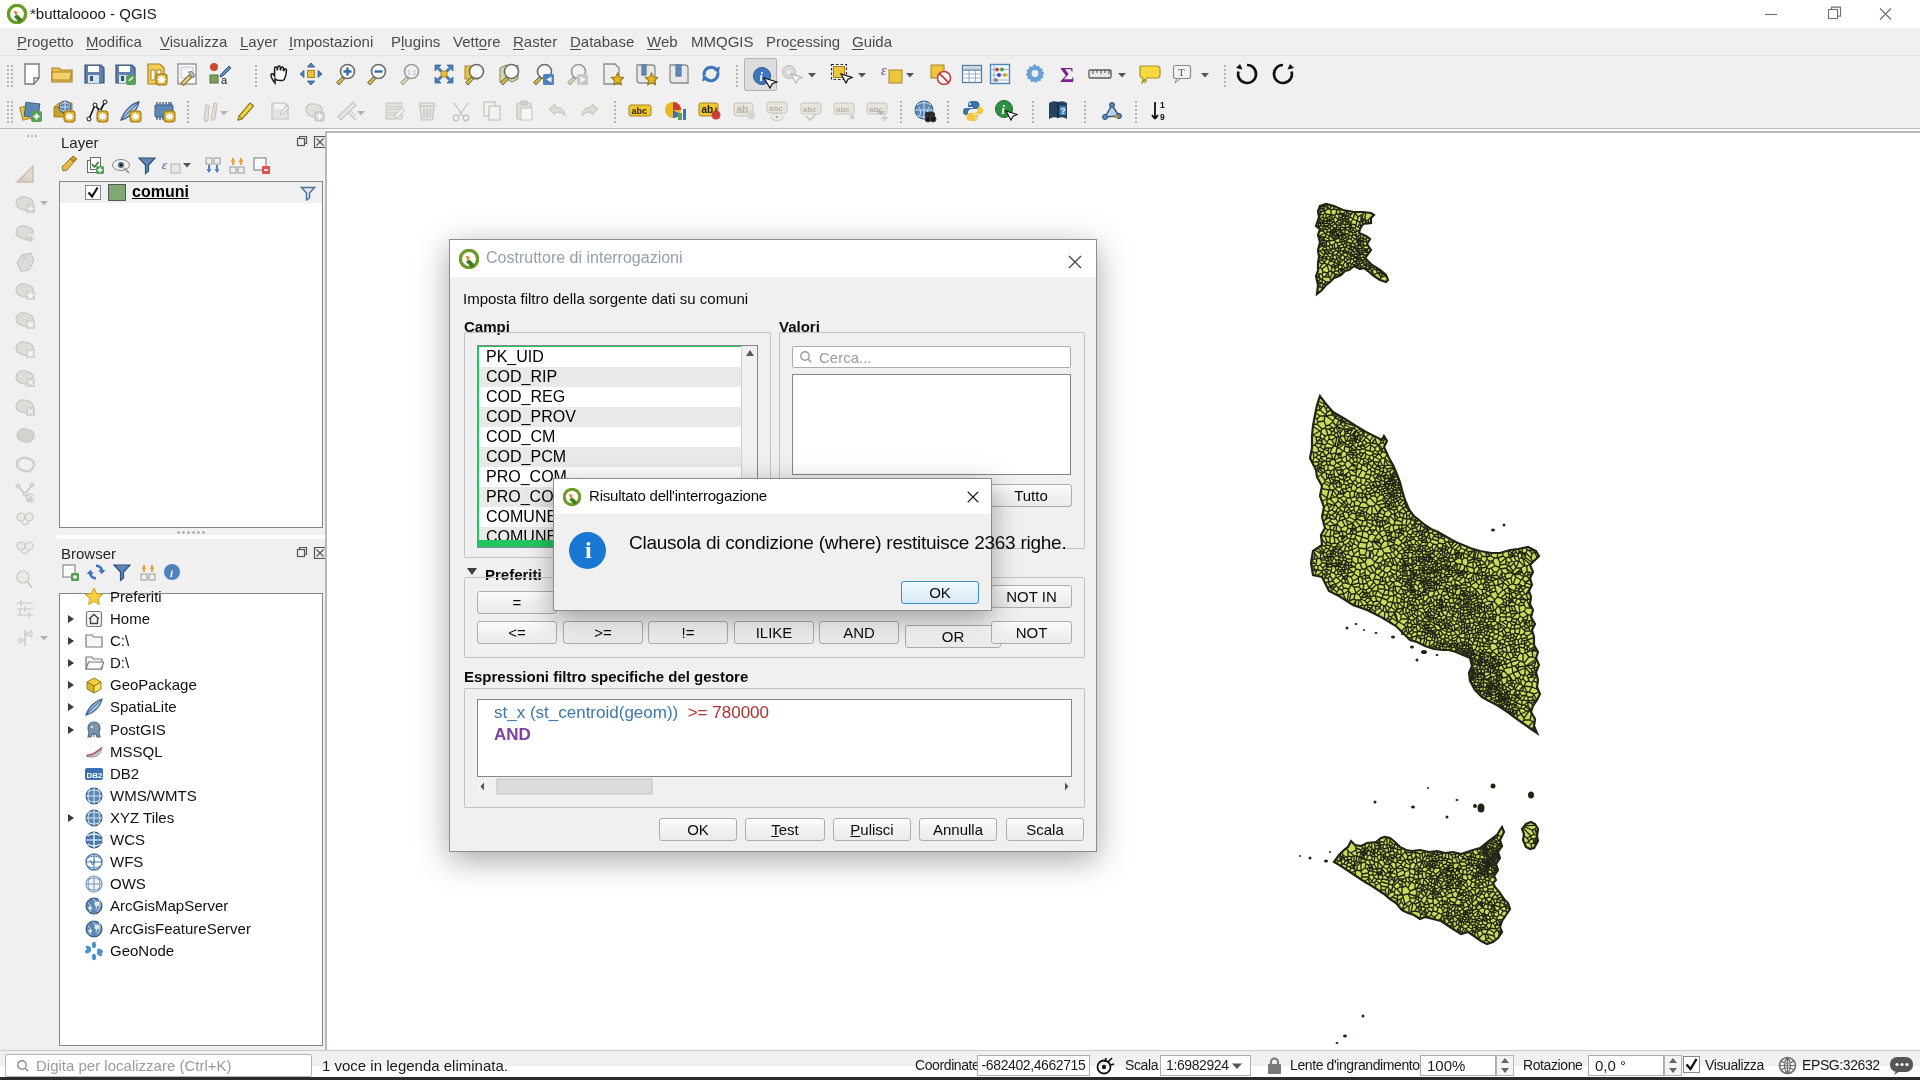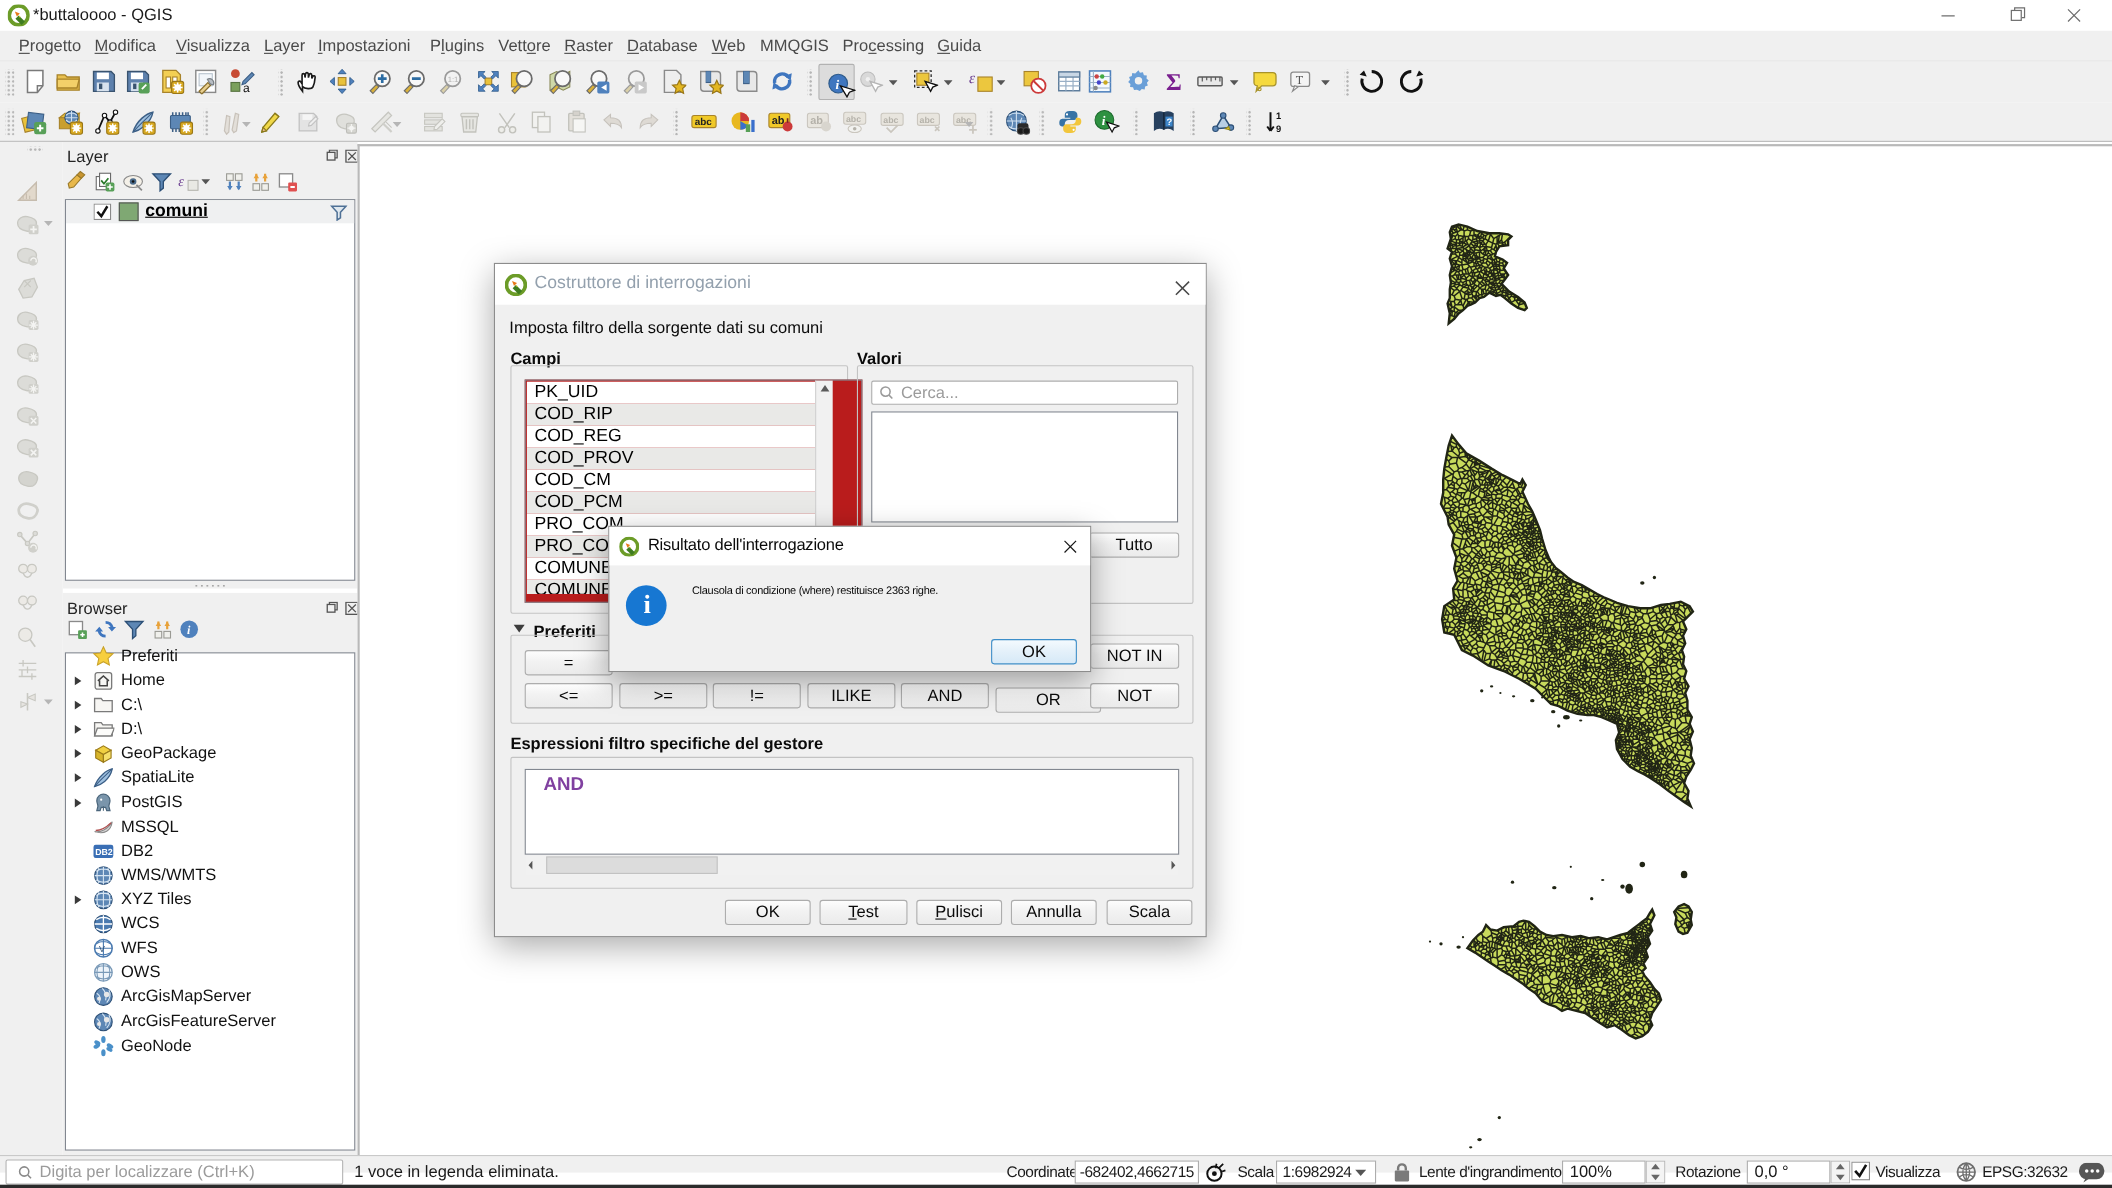--- a/index.html
+++ b/index.html
@@ -874,21 +874,21 @@
       <path d="M6.5 6.5l4.5 1.8-2.7 2.7z" fill="#e87817"></path>
       <path d="M10.2 9.8l1.6 1.6-1.2 .5z" fill="#e6d021"></path>
     </svg>
  <div class="dtext">Costruttore di interrogazioni</div>
  <svg class="abs" style="left:617px;top:14px" width="16" height="16" viewBox="0 0 16 16">
       <path d="M2 2l12 12m0-12L2 14" stroke="#4a4a4a" stroke-width="1.4"></path>
     </svg>
  <div class="abs" style="left:13px;top:50px;font-size:15px;color:#0a0a0a">Imposta filtro della sorgente dati su comuni</div>
  <div class="blab" style="left:14px;top:78px">Campi</div>
  <div class="gbox" style="left:14px;top:92px;width:307px;height:226px"></div>
- <div class="abs" style="left:27px;top:105px;width:307px;height:203px;background:#b91c1c;border:1px solid #828790">
+ <div class="abs" style="left:27px;top:105px;width:281px;height:203px;background:#22c55e;border:1px solid #828790">
   <div class="listrow" style="top:1px;background:#fff">PK_UID</div>
   <div class="listrow" style="top:21px;background:#e9e9e7">COD_RIP</div>
   <div class="listrow" style="top:41px;background:#fff">COD_REG</div>
   <div class="listrow" style="top:61px;background:#e9e9e7">COD_PROV</div>
   <div class="listrow" style="top:81px;background:#fff">COD_CM</div>
   <div class="listrow" style="top:101px;background:#e9e9e7">COD_PCM</div>
   <div class="listrow" style="top:121px;background:#fff">PRO_COM</div>
   <div class="listrow" style="top:141px;background:#e9e9e7">PRO_COM_</div>
   <div class="listrow" style="top:161px;background:#fff">COMUNE</div>
   <div class="listrow" style="top:181px;background:#e9e9e7;height:13px;overflow:hidden">COMUNE_A</div>
@@ -919,20 +919,21 @@
  <div class="btn" style="left:27px;top:381px;width:80px">&lt;=</div>
  <div class="btn" style="left:113px;top:381px;width:80px">&gt;=</div>
  <div class="btn" style="left:198px;top:381px;width:80px">!=</div>
  <div class="btn" style="left:284px;top:381px;width:80px">ILIKE</div>
  <div class="btn" style="left:369px;top:381px;width:80px">AND</div>
  <div class="btn" style="left:455px;top:385px;width:96px">OR</div>
  <div class="btn" style="left:541px;top:381px;width:81px">NOT</div>
  <div class="blab" style="left:14px;top:428px">Espressioni filtro specifiche del gestore</div>
  <div class="gbox" style="left:14px;top:448px;width:621px;height:120px"></div>
  <div class="abs" style="left:27px;top:459px;width:595px;height:78px;background:#fff;border:1px solid #828790;font-size:17px;line-height:22px;padding:2px 0 0 16px">
+   <div><span style="color:#3c78aa">st_x (st_centroid(geom))</span>&nbsp; <span style="color:#b03030">&gt;= 780000</span></div>
    <div><span style="color:#8040a0;font-weight:bold">AND</span></div>
  </div>
  <div class="abs" style="left:28px;top:538px;width:593px;height:17px;background:#f1f1f1">
   <svg width="593" height="17">
         <path d="M6 4.5L2.5 8.5l3.5 4z" fill="#555"></path>
         <path d="M587 4.5l3.5 4-3.5 4z" fill="#555"></path>
         <rect x="19" y="1" width="155" height="15" fill="#dcdcdc" stroke="#c0c0c0"></rect>
       </svg>
  </div>
  <div class="btn" style="left:209px;top:578px;width:78px">OK</div>
@@ -949,21 +950,21 @@
       <rect x="10" y="10" width="8" height="4.2" transform="rotate(45 10 10)" fill="#3f7d20"></rect>
       <path d="M6.5 6.5l4.5 1.8-2.7 2.7z" fill="#e87817"></path>
       <path d="M10.2 9.8l1.6 1.6-1.2 .5z" fill="#e6d021"></path>
     </svg>
  <div class="abs" style="left:35px;top:8px;font-size:15px;letter-spacing:-0.2px;color:#0a0a0a">Risultato dell'interrogazione</div>
  <svg class="abs" style="left:412px;top:11px" width="14" height="14" viewBox="0 0 16 16">
       <path d="M2 2l12 12m0-12L2 14" stroke="#1a1a1a" stroke-width="1.3"></path>
     </svg>
  <div class="abs" style="left:15px;top:53px;width:37px;height:37px;border-radius:50%;background:#1777d2"></div>
  <div class="abs" style="left:31px;top:58px;color:#fff;font-size:24px;font-weight:bold;font-family:'Liberation Serif',serif">i</div>
- <div class="abs" style="left:75px;top:53px;font-size:10px;letter-spacing:-0.25px;white-space:nowrap;color:#0a0a0a">Clausola di condizione (where) restituisce 2363 righe.</div>
+ <div class="abs" style="left:75px;top:53px;font-size:19px;letter-spacing:-0.25px;white-space:nowrap;color:#0a0a0a">Clausola di condizione (where) restituisce 2363 righe.</div>
  <div class="btn" style="left:347px;top:102px;width:78px;border-color:#3d8ec9;background:linear-gradient(#f4fafe,#e5f1fa 45%,#d6e9f7)">OK</div>
 </div>
 
 <div id="statusbar" class="abs">
  <div class="inbox" style="left:5px;top:3px;width:307px;height:23px;border-radius:2px;border-color:#b4b4b4"></div>
  <svg class="abs" style="left:16px;top:8px" width="14" height="14" viewBox="0 0 14 14">
       <circle cx="6" cy="6" r="4.2" fill="none" stroke="#8a8a8a" stroke-width="1.4"></circle>
       <path d="M9.2 9.2l3 3" stroke="#8a8a8a" stroke-width="1.4"></path>
     </svg>
  <div class="abs" style="left:36px;top:6px;color:#9b9b9b">Digita per localizzare (Ctrl+K)</div>

